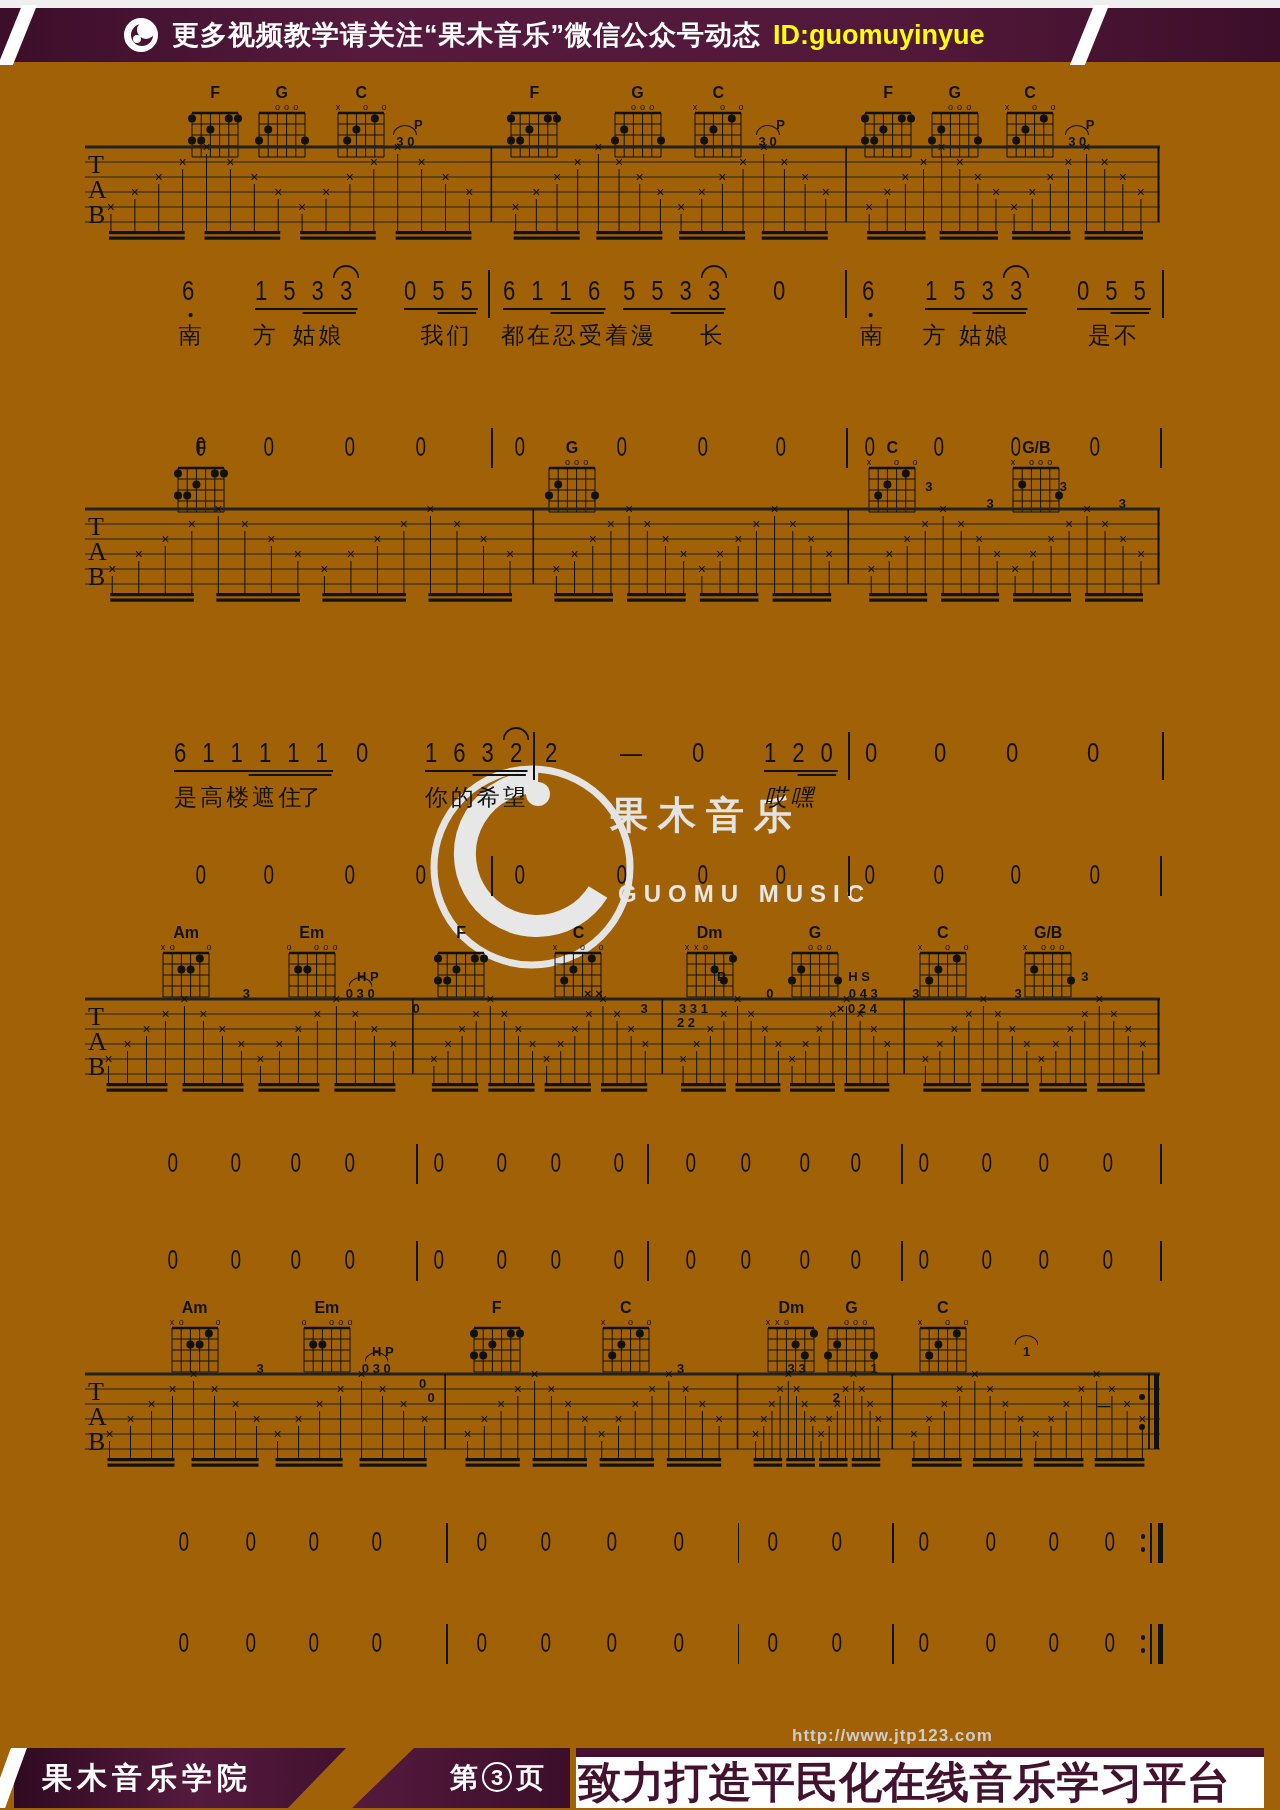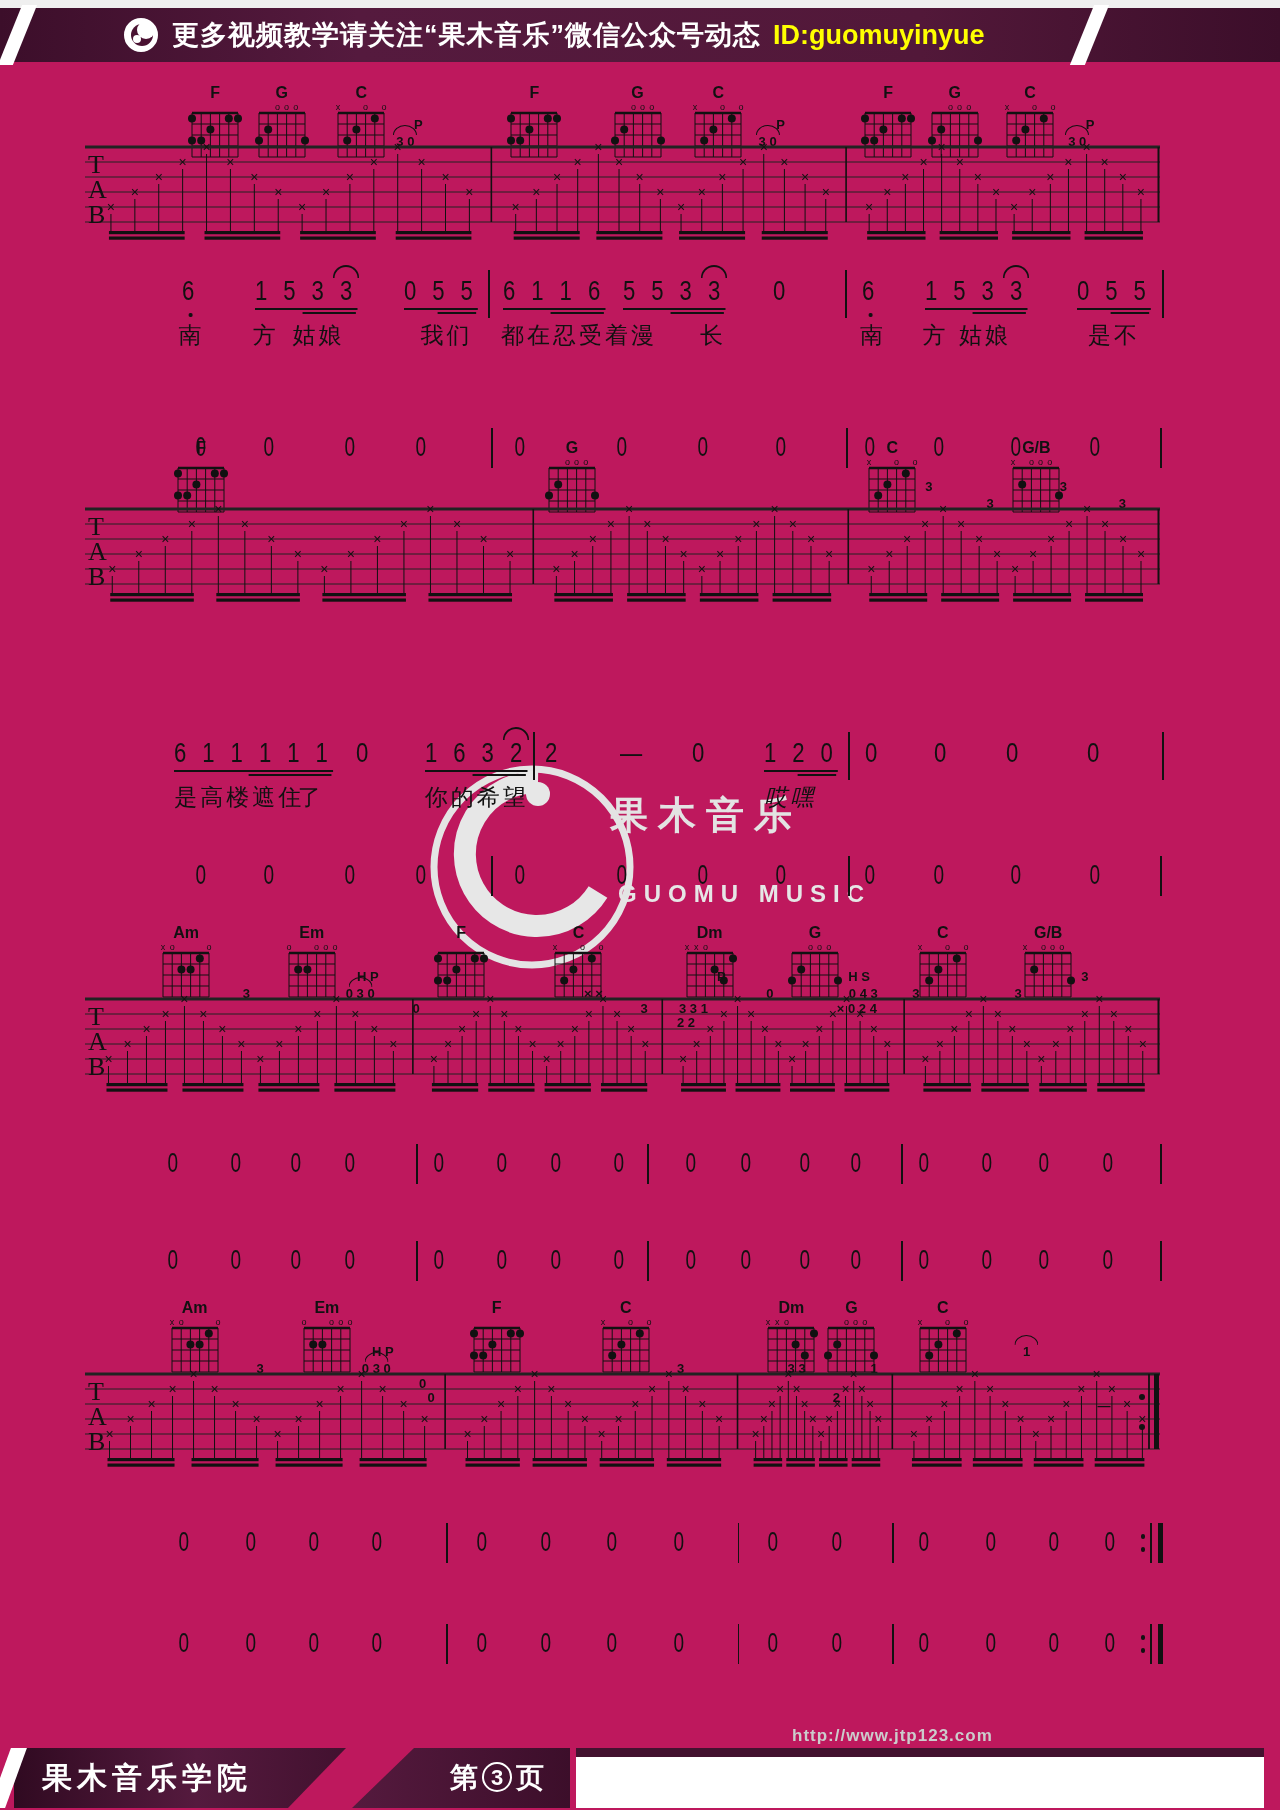--- a/index.html
+++ b/index.html
@@ -1,16 +1,16 @@
 <!DOCTYPE html>
 <html><head>
 <meta charset="utf-8">
 <style>
   html,body{margin:0;padding:0;background:#888;}
-  #page{position:relative;width:1280px;height:1810px;background:#be185d;margin:0 auto;
+  #page{position:relative;width:1280px;height:1810px;background:#a16207;margin:0 auto;
         font-family:"Liberation Sans","DejaVu Sans",sans-serif;overflow:hidden;}
   #page-top-edge{position:absolute;left:0;top:0;width:100%;height:8px;background:#efefef;}
 
   
   .topbar{position:absolute;left:0;top:8px;width:1280px;height:54px;
           background:linear-gradient(90deg,#3c0e2a,#551a3e 28%,#521839 72%,#3c0e2a);}
   .topbar .slash{position:absolute;top:-3px;bottom:-3px;width:15px;background:#fff;transform:skewX(-22deg);}
   .topbar-content{position:absolute;left:122px;top:0;height:54px;display:flex;align-items:center;gap:12px;}
   .notice{color:#ffffff;font-size:27px;font-weight:bold;letter-spacing:1px;}
   .wechat{color:#ffff00;font-size:27px;font-weight:bold;}
@@ -1478,15 +1478,16 @@
       </div>
     </div>
 
 
   <div class="bottombar">
     <div class="bb-left-slash"></div>
     <div class="bb-left">果木音乐学院</div>
     <div class="bb-mid"><span>第</span><span class="circle-num">3</span><span>页</span></div>
     <div class="bb-right">
       <div class="bb-right-strip"></div>
+      <div class="bb-slogan">致力打造平民化在线音乐学习平台</div>
     </div>
   </div>
 </div>
 
 </body></html>

